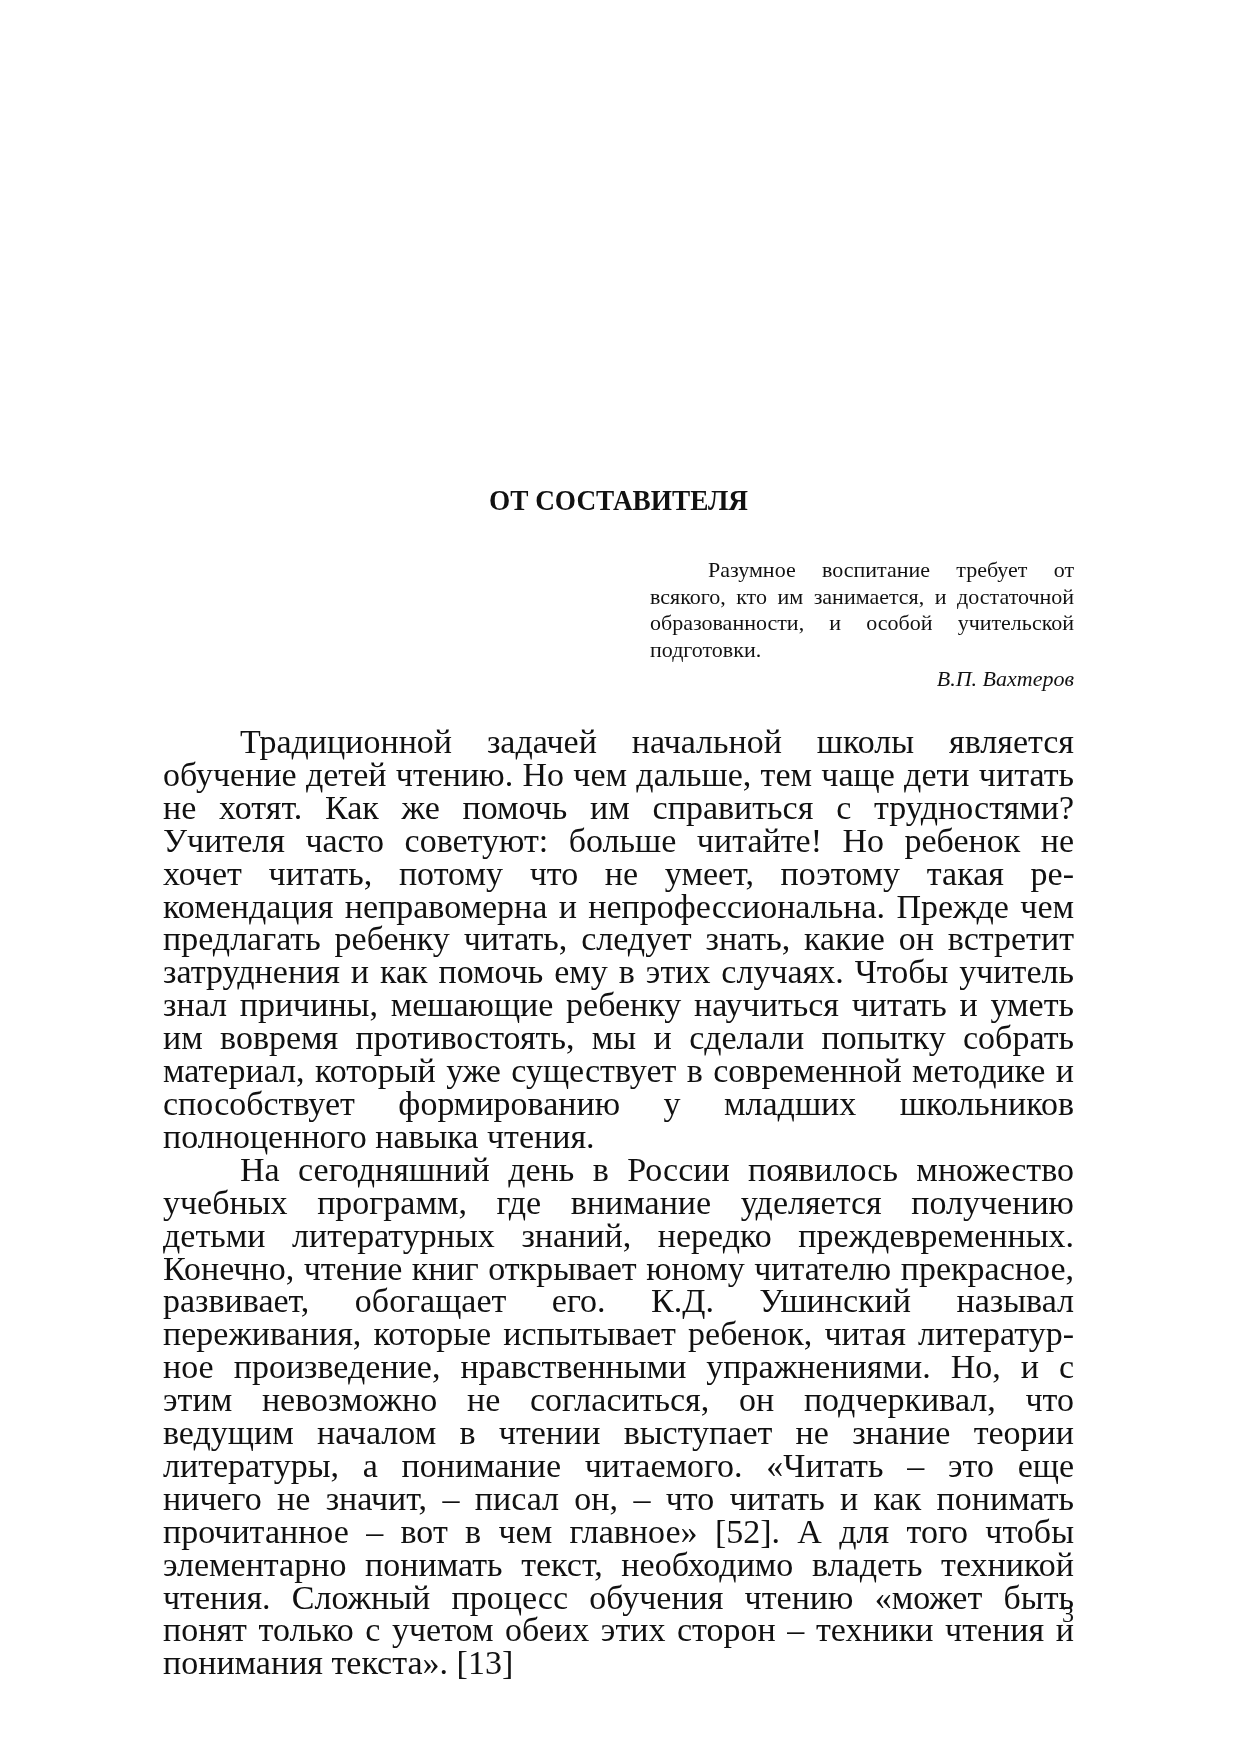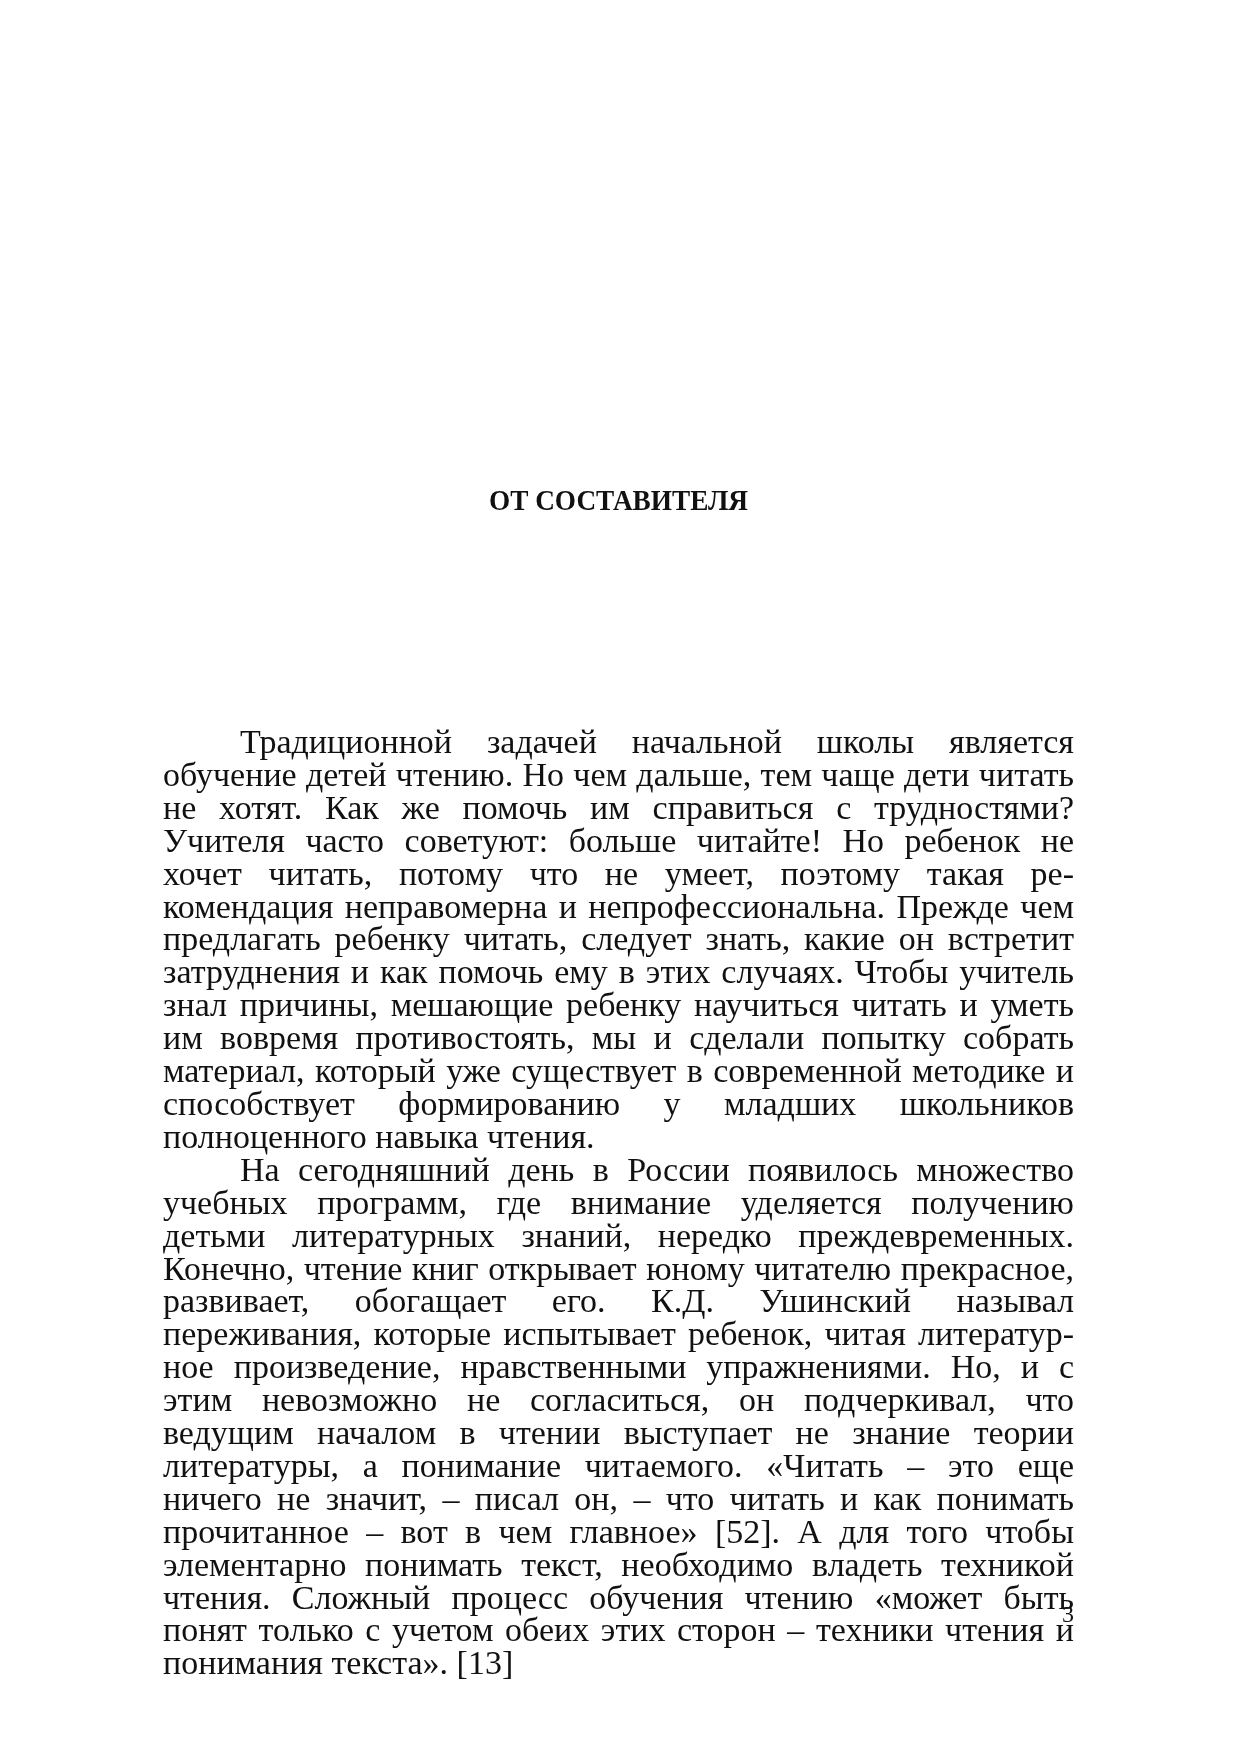--- a/index.html
+++ b/index.html
@@ -78,20 +78,24 @@
       line-height: 28px;
     }
   </style>
 </head>
 <body>
 
 <div class="page">
 
   <h1 class="title">ОТ СОСТАВИТЕЛЯ</h1>
 
+  <div class="epigraph">
+    <p class="epigraph-text">Разумное воспитание требует от всякого, кто им занимается, и доста­точной образованности, и особой учи­тельской подготовки.</p>
+    <p class="epigraph-author">В.П. Вахтеров</p>
+  </div>
 
   <div class="body-text">
     <p>Традиционной задачей начальной школы является обучение детей чтению. Но чем дальше, тем чаще дети читать не хотят. Как же помочь им справиться с трудностями? Учителя часто советуют: больше читай­те! Но ребенок не хочет читать, потому что не умеет, поэтому такая ре­комендация неправомерна и непрофессиональна. Прежде чем предла­гать ребенку читать, следует знать, какие он встретит затруднения и как помочь ему в этих случаях. Чтобы учитель знал причины, мешающие ребенку научиться читать и уметь им вовремя противостоять, мы и сде­лали попытку собрать материал, который уже существует в современ­ной методике и способствует формированию у младших школьников полноценного навыка чтения.</p>
     <p>На сегодняшний день в России появилось множество учебных программ, где внимание уделяется получению детьми литературных знаний, нередко преждевременных. Конечно, чтение книг открывает юному читателю прекрасное, развивает, обогащает его. К.Д. Ушинский называл переживания, которые испытывает ребенок, читая литератур­ное произведение, нравственными упражнениями. Но, и с этим невоз­можно не согласиться, он подчеркивал, что ведущим началом в чтении выступает не знание теории литературы, а понимание читаемого. «Чи­тать – это еще ничего не значит, – писал он, – что читать и как понимать прочитанное – вот в чем главное» [52]. А для того чтобы элементарно понимать текст, необходимо владеть техникой чтения. Сложный про­цесс обучения чтению «может быть понят только с учетом обеих этих сторон – техники чтения и понимания текста». [13]</p>
   </div>
 
   <div class="page-number">3</div>
 
 </div>
 

